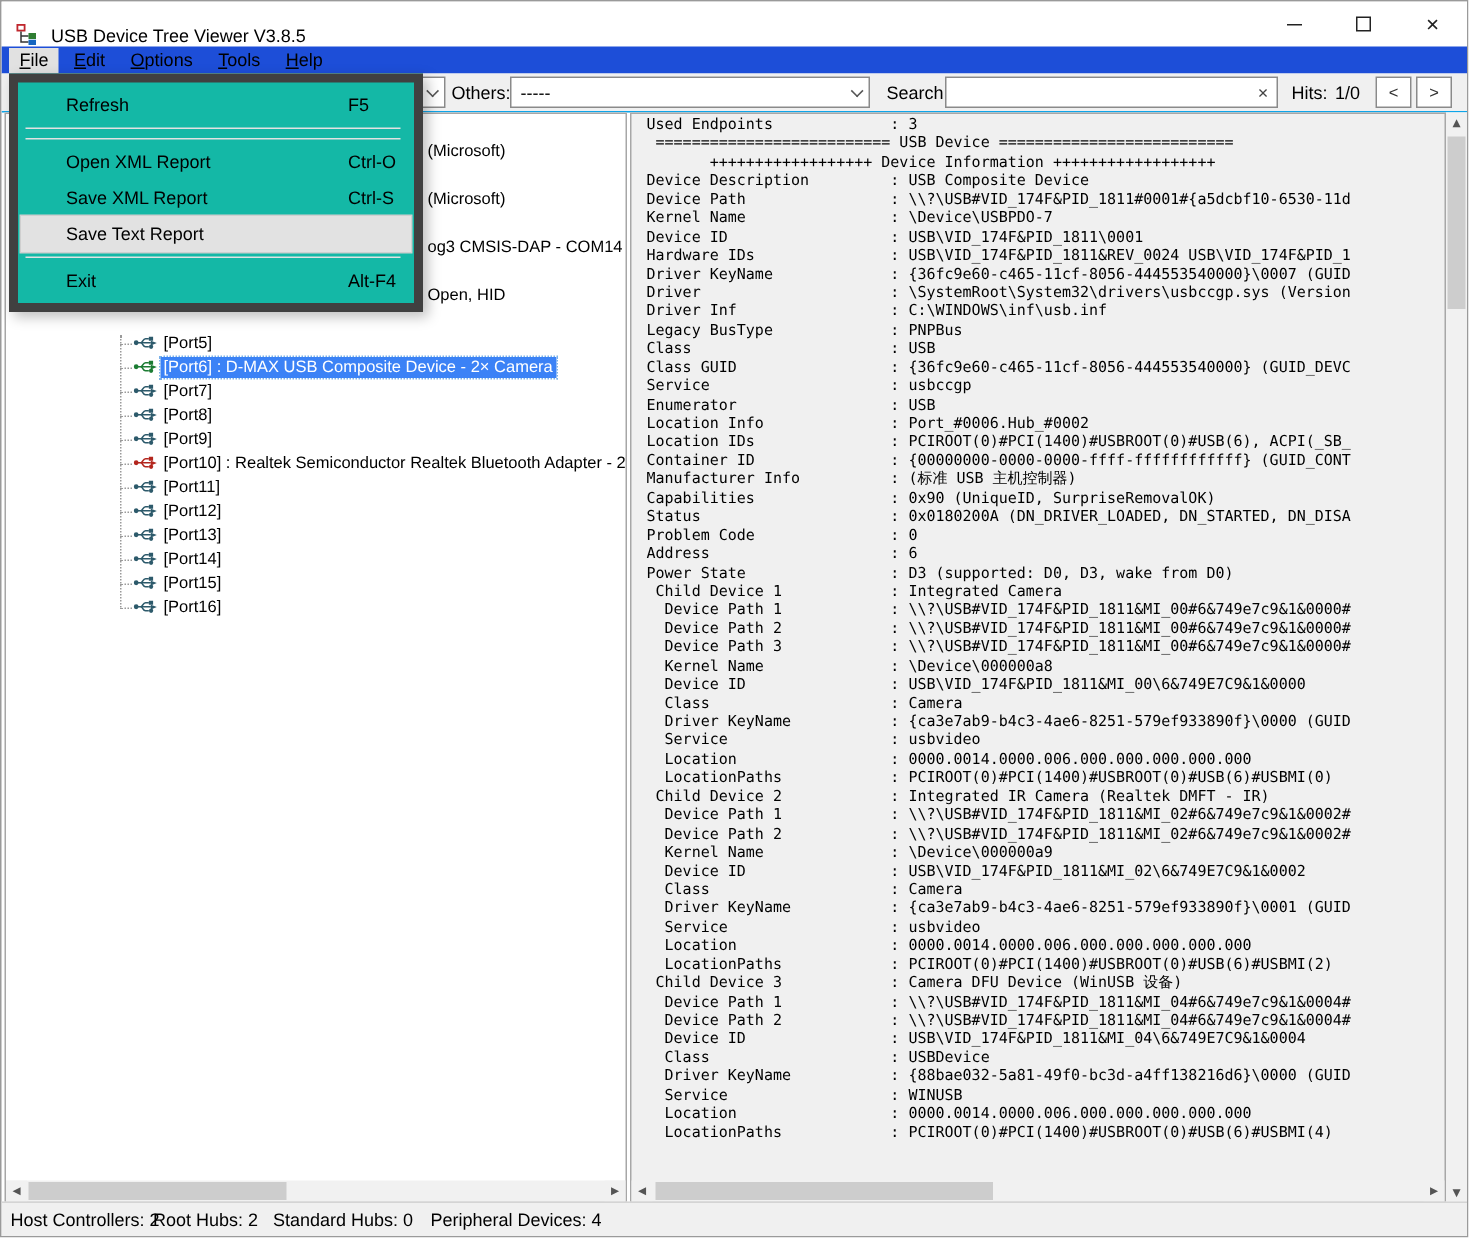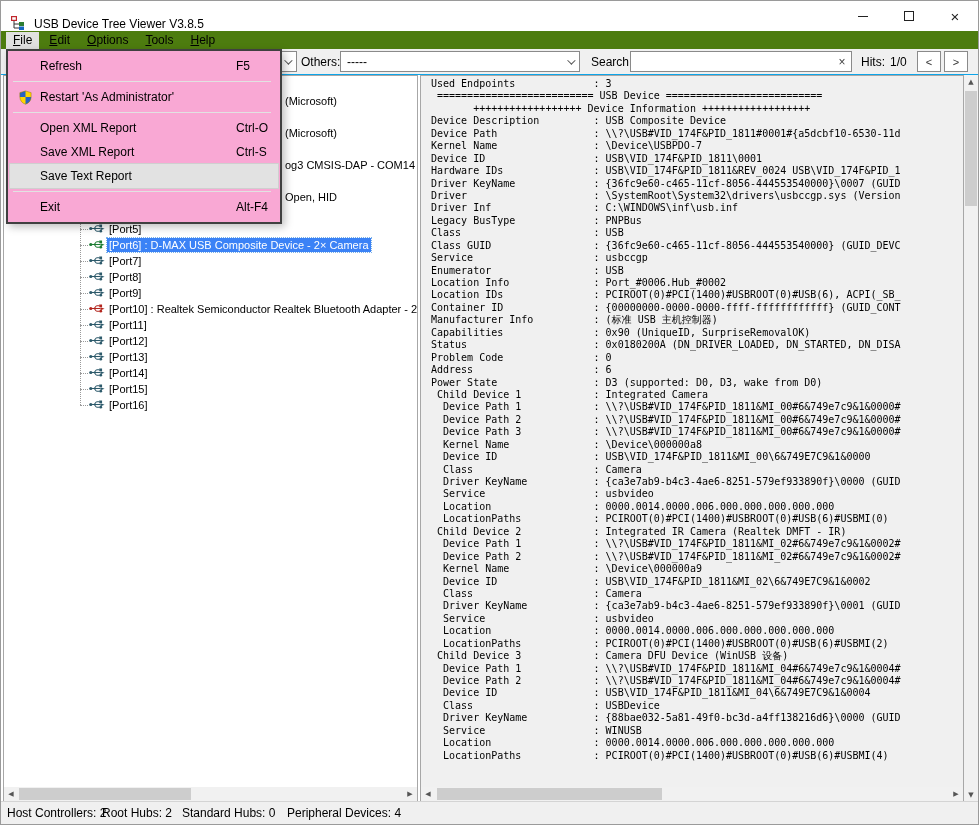--- a/index.html
+++ b/index.html
@@ -14,21 +14,21 @@
               display: flex; align-items: flex-end; }
   .app-icon { margin-left: 9px; width: 16px; height: 16px; display: inline-flex; }
   .title { margin-left: 8px; font-size: 12px; color: #000; }
   .win-buttons { position: absolute; right: 0; top: 0; height: 30px; display: flex; }
   .win-btn { width: 46px; height: 30px; display: flex; align-items: center; justify-content: center;
              color: #222; font-size: 15px; }
   .min-line { width: 10px; border-bottom: 1px solid #222; display: inline-block; }
   .max-box { width: 10px; height: 10px; border: 1px solid #222; display: inline-block; }
 
   
-  .menubar { position: absolute; top: 30px; left: 0; right: 0; height: 18px; background: #4d7c0f;
+  .menubar { position: absolute; top: 30px; left: 0; right: 0; height: 18px; background: #1d4ed8;
              display: flex; align-items: center; font-size: 12px; padding-left: 5px; }
   .menubar-item { padding: 1px 7px 2px 7px; margin-right: 3px; color: #000; }
   .menubar-item::first-letter { text-decoration: underline; }
   .menubar-item.open { background: #e1e1e1; }
 
   
   .toolbar { position: absolute; top: 48px; left: 0; right: 0; height: 26px; background: #f0f0f0;
              border-bottom: 1px solid #0ea5e9; font-size: 12px; }
   .toolbar .tb-abs { position: absolute; }
   .tb-combo-frag { left: 276px; top: 2px; width: 20px; height: 21px; background: #fff;
@@ -91,22 +91,22 @@
   .statusbar { position: absolute; left: 0; right: 0; bottom: 0; height: 23px; background: #f0f0f0;
                border-top: 1px solid #d4d4d4; display: flex; align-items: center; font-size: 12px;
                padding-left: 6px; color: #000; }
   .status-item { white-space: nowrap; }
   .status-item:nth-of-type(1) { width: 95px; }
   .status-item:nth-of-type(2) { width: 80px; }
   .status-item:nth-of-type(3) { width: 105px; }
   .status-item:nth-of-type(4) { width: 150px; }
 
   
-  .menu-popup { position: absolute; left: 5px; top: 48px; width: 276px; background: #f9a8d4;
-                border: 2px solid #404040; box-shadow: 3px 3px 8px rgba(0,0,0,0.25);
+  .menu-popup { position: absolute; left: 5px; top: 48px; width: 276px; background: #14b8a6;
+                border: 6px solid #404040; box-shadow: 3px 3px 8px rgba(0,0,0,0.25);
                 padding: 3px 2px; z-index: 50; font-size: 12px; }
   .menu-item { position: relative; height: 24px; display: flex; align-items: center; padding-right: 4px; }
   .menu-item.hl { background: #e2e2e2; outline: 1px solid #cfcfcf; }
   .mi-icon { width: 30px; display: flex; align-items: center; justify-content: center; }
   .mi-icon svg { display: none; }
   .menu-item.has-shield .mi-icon svg { display: inline; }
   .mi-label { flex: 0 1 auto; color: #000; }
   .mi-shortcut { margin-left: auto; width: 38px; text-align: left; color: #000; }
   .menu-item.separator { height: 7px; }
   .menu-item.separator::after { content: ""; flex: 1; border-top: 1px solid #e2e2e2; margin: 0 3px; }
@@ -522,32 +522,20 @@
         <span class="mi-label">Refresh</span>
         <span class="mi-shortcut">F5</span>
       </div>
 
       <div class="menu-item separator">
         
         
         
       </div>
 
-      <div class="menu-item has-shield">
-        <span class="mi-icon">
-          <svg viewBox="0 0 16 16" width="15" height="15">
-            <path d="M8 1 L14 2.8 V7.5 C14 11.5 11.2 14.3 8 15.2 C4.8 14.3 2 11.5 2 7.5 V2.8 Z" fill="#ffd500"></path>
-            <path d="M8 1 L2 2.8 V7.5 H8 Z" fill="#2862c4"></path>
-            <path d="M14 7.5 C14 11.5 11.2 14.3 8 15.2 V7.5 Z" fill="#2862c4"></path>
-            <path d="M8 1 L14 2.8 V7.5 C14 11.5 11.2 14.3 8 15.2 C4.8 14.3 2 11.5 2 7.5 V2.8 Z" fill="none" stroke="#8a7a00" stroke-width="0.5"></path>
-          </svg>
-        </span>
-        <span class="mi-label">Restart 'As Administrator'</span>
-        <span class="mi-shortcut"></span>
-      </div>
 
       <div class="menu-item separator">
         
         
         
       </div>
 
       <div class="menu-item">
         <span class="mi-icon">
           

